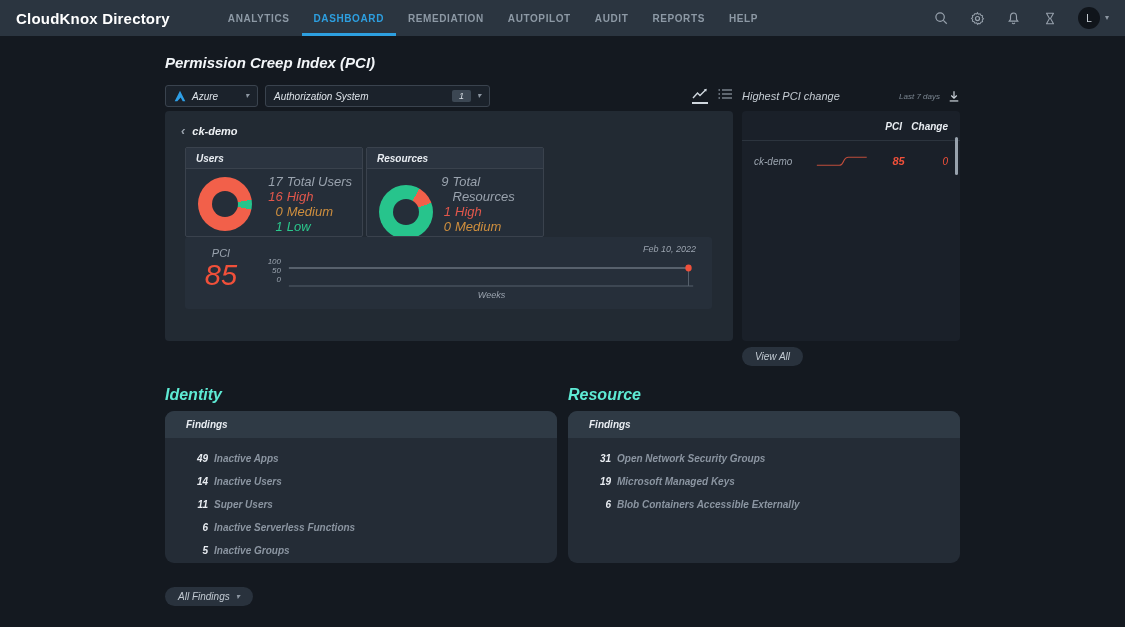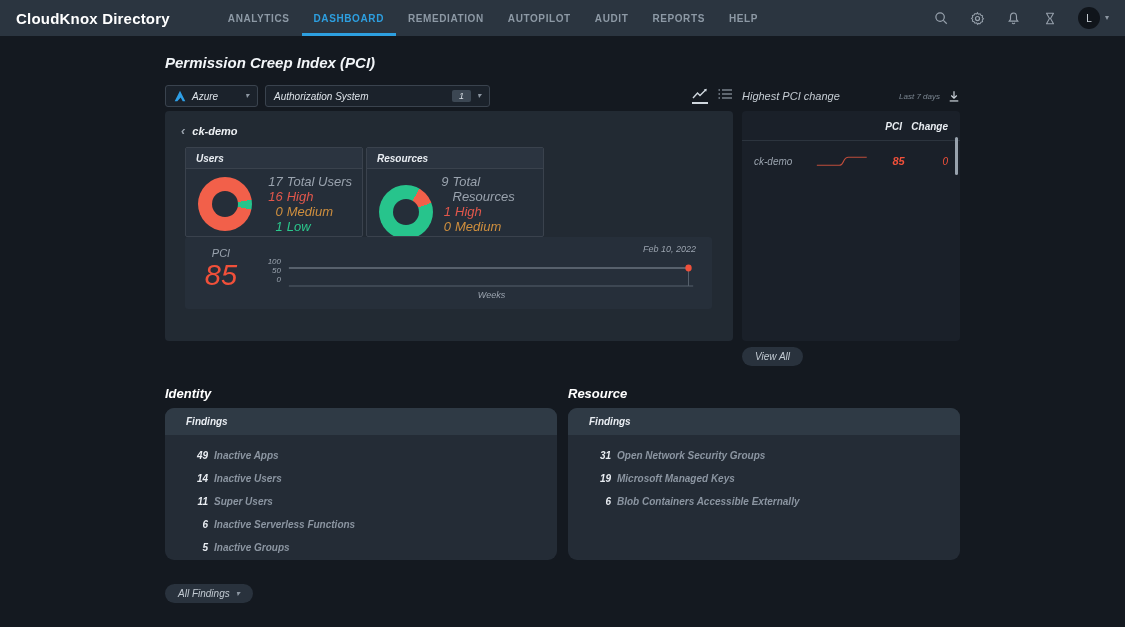--- a/index.html
+++ b/index.html
@@ -89,21 +89,21 @@
   .pci-row .spark { width:60px; height:22px; }
   .pci-row .v-pci { margin-left:auto; width:36px; text-align:right; color:#f0503a; font-size:11px; font-weight:bold; }
   .pci-row .v-change { width:46px; text-align:right; color:#f0503a; font-size:10px; }
   .scrollbar-thumb { position:absolute; right:2px; top:26px; width:3px; height:38px; background:#98a2ad; border-radius:2px; }
   .pill { display:inline-flex; align-items:center; margin-top:6px; padding:4px 13px; background:#29323d; border-radius:12px;
           color:#c2cad2; font-size:10px; cursor:pointer; }
 
   
   .findings-row { margin-top:20px; display:flex; gap:11px; }
   .findings-col { width:392px; }
-  .section-title { color:#ffffff; font-size:13px; font-weight:bold; margin-bottom:7px; }
+  .section-title { color:#5eead4; font-size:16px; font-weight:bold; margin-bottom:7px; }
   .findings-panel { height:152px; background:#242c36; border-radius:9px; overflow:hidden; }
   .findings-header { height:27px; background:#2f3a45; display:flex; align-items:center; padding:0 21px;
                      color:#e9edf2; font-size:10px; font-weight:bold; }
   .findings-list { padding-top:15px; }
   .finding { display:flex; padding:0 21px; margin-bottom:12px; font-size:10px; cursor:pointer; }
   .finding .cnt { width:22px; text-align:right; color:#e9edf2; font-weight:bold; }
   .finding .flbl { margin-left:6px; color:#8b95a1; font-weight:bold; }
   .all-findings { margin-top:24px; }
   .all-findings .caret { margin-left:6px; }
 

